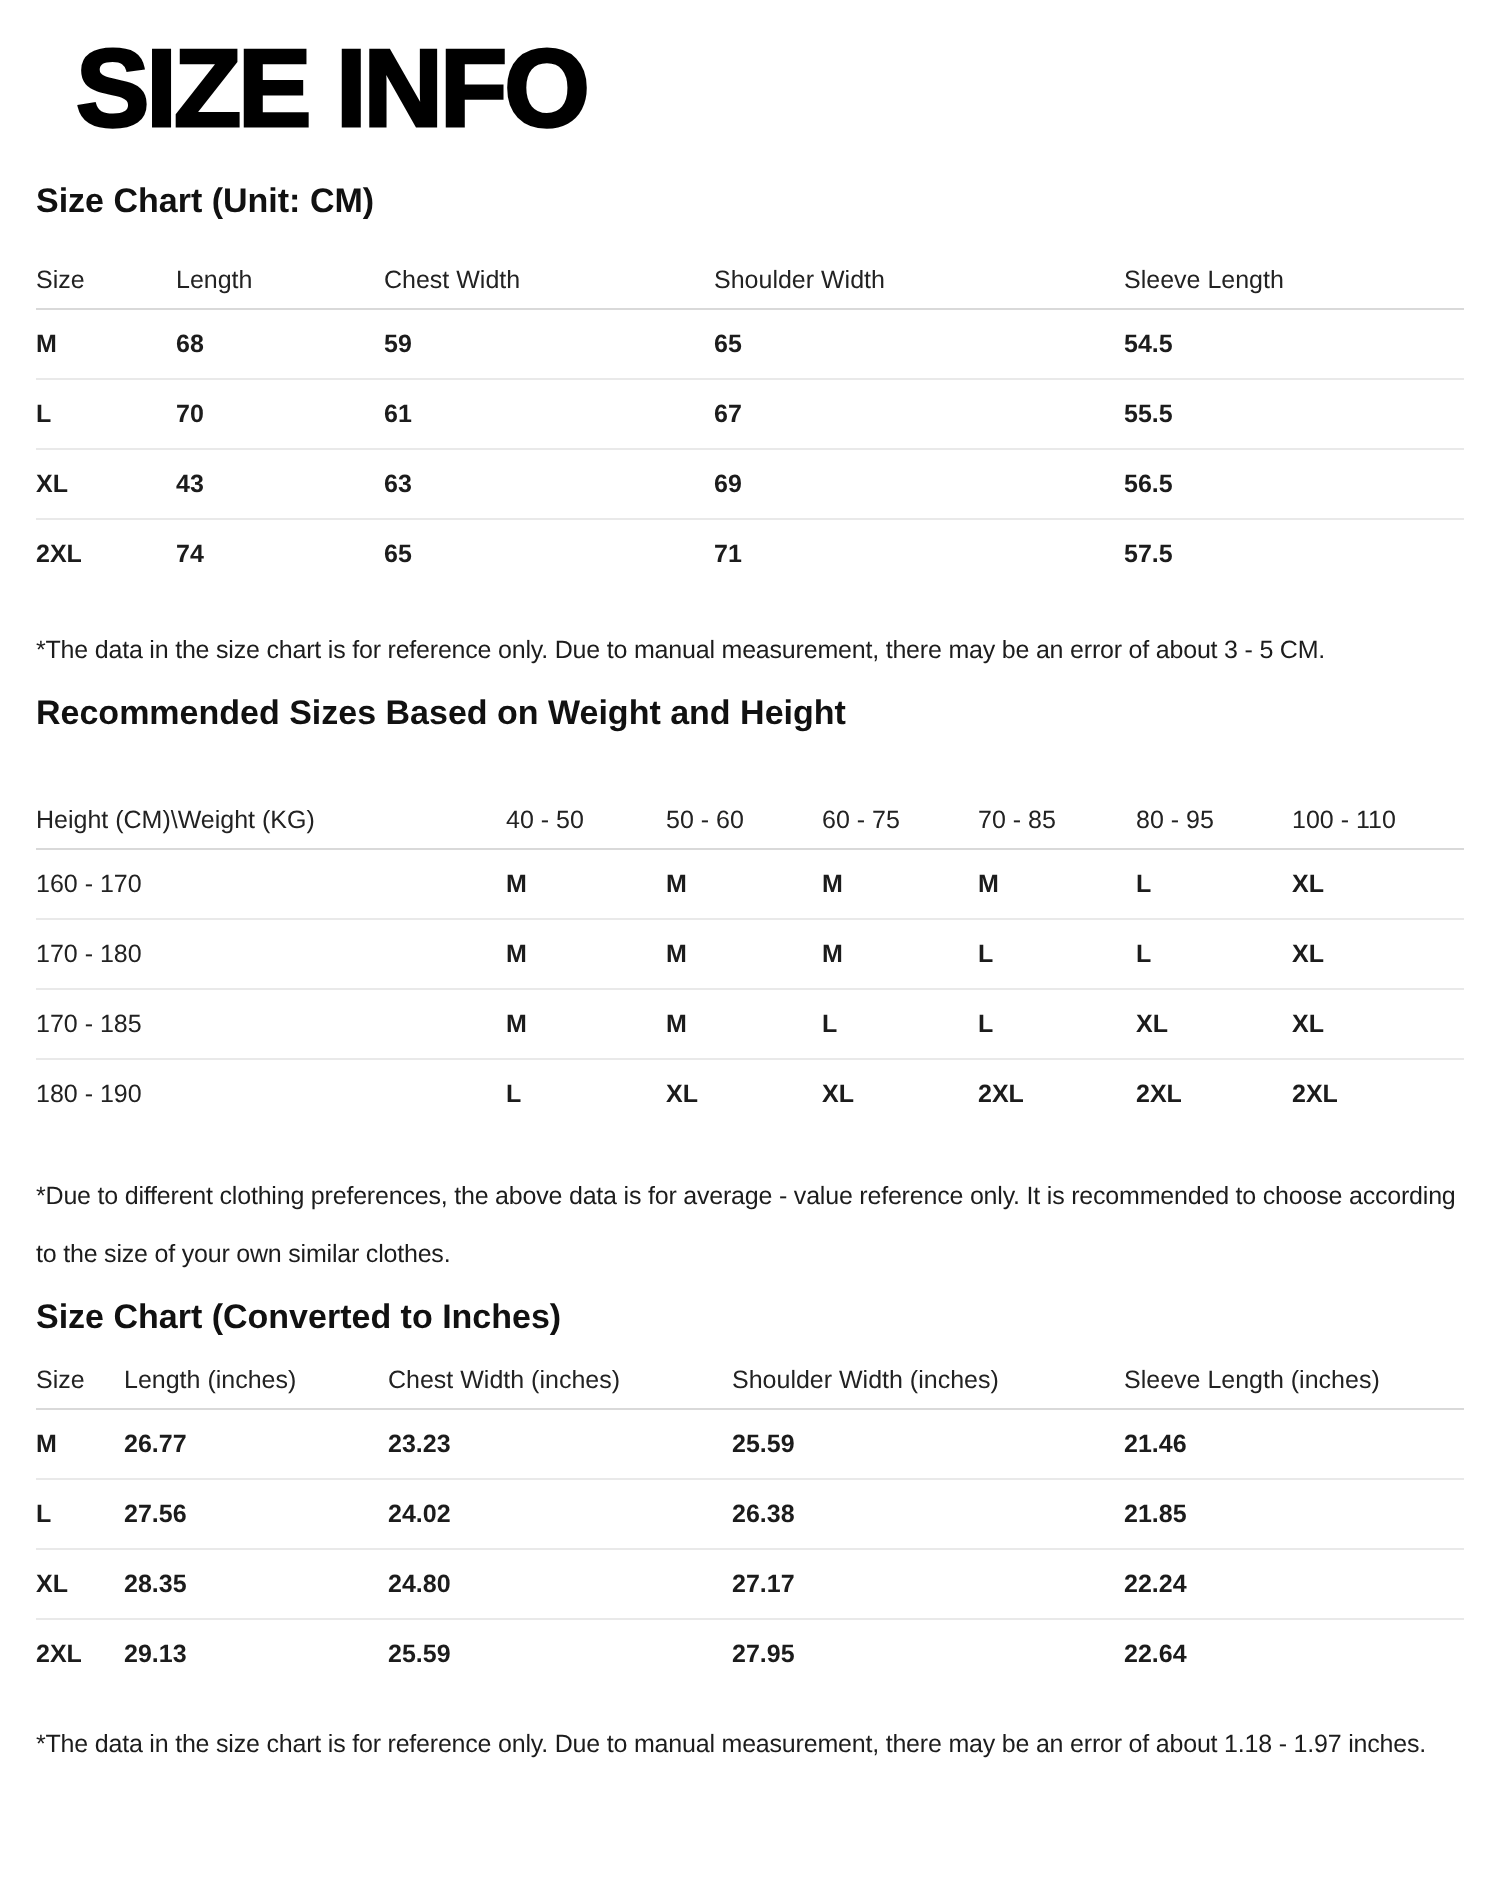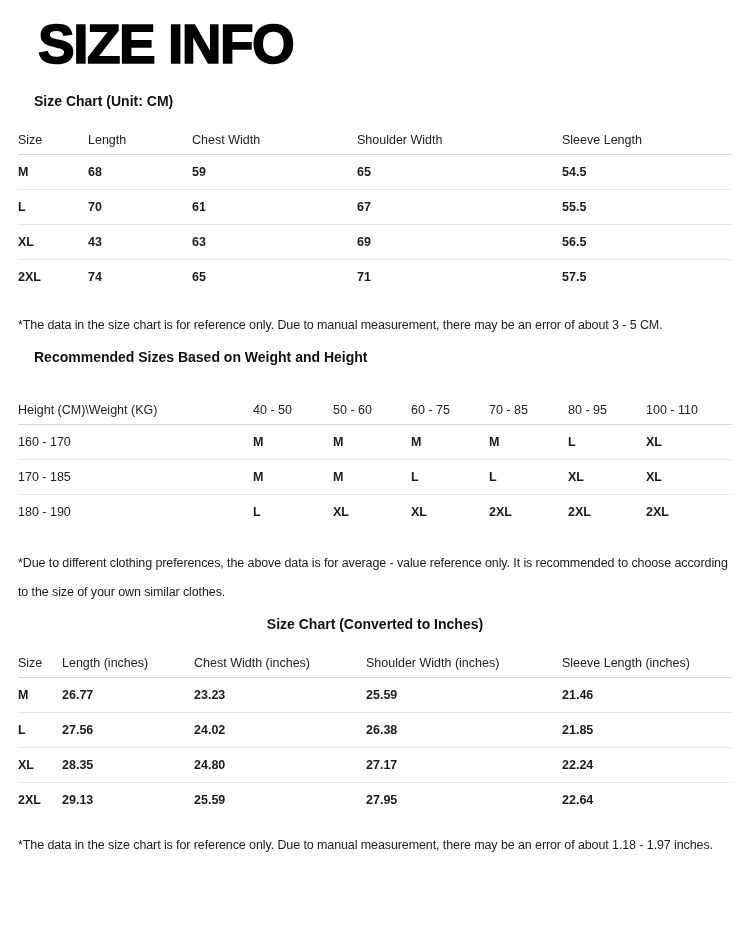--- a/index.html
+++ b/index.html
@@ -21,22 +21,22 @@
     margin: 22px 0 0 20px;
     font-size: 55px;
     line-height: 45px;
     font-weight: bold;
     letter-spacing: -1.5px;
     color: #000000;
     -webkit-text-stroke: 1.6px #000000;
     white-space: nowrap;
   }
   .section-title {
-    margin: 16px;
-    font-size: 14px;
+    margin: 0;
+    font-size: 17px;
     line-height: 18px;
     font-weight: bold;
     color: #111111;
   }
   table.size-table {
     border-collapse: collapse;
     table-layout: fixed;
     width: 714px;
   }
   table.size-table th {
@@ -75,21 +75,21 @@
   }
   .nowrap { white-space: nowrap; }
 
   
   #section-cm .section-title        { margin-top: 25px; }
   #section-cm table                 { margin-top: 16px; }
   #section-cm .note                 { margin-top: 17px; }
   #section-recommended .section-title { margin-top: 8px; }
   #section-recommended table        { margin-top: 30px; }
   #section-recommended .note        { margin-top: 20px; }
-  #section-inches .section-title    { margin-top: 8px; text-align: center; }
+  #section-inches .section-title    { margin-top: 8px; }
   #section-inches table             { margin-top: 8px; }
   #section-inches .note             { margin-top: 14px; }
 </style>
 </head>
 <body>
 
 <div class="page">
 
   <h1 class="page-title">SIZE INFO</h1>
 
@@ -173,20 +173,29 @@
           <tr>
             <td>160 - 170</td>
             <td>M</td>
             <td>M</td>
             <td>M</td>
             <td>M</td>
             <td>L</td>
             <td>XL</td>
           </tr>
           <tr>
+            <td>170 - 180</td>
+            <td>M</td>
+            <td>M</td>
+            <td>M</td>
+            <td>L</td>
+            <td>L</td>
+            <td>XL</td>
+          </tr>
+          <tr>
             <td>170 - 185</td>
             <td>M</td>
             <td>M</td>
             <td>L</td>
             <td>L</td>
             <td>XL</td>
             <td>XL</td>
           </tr>
           <tr>
             <td>180 - 190</td>

